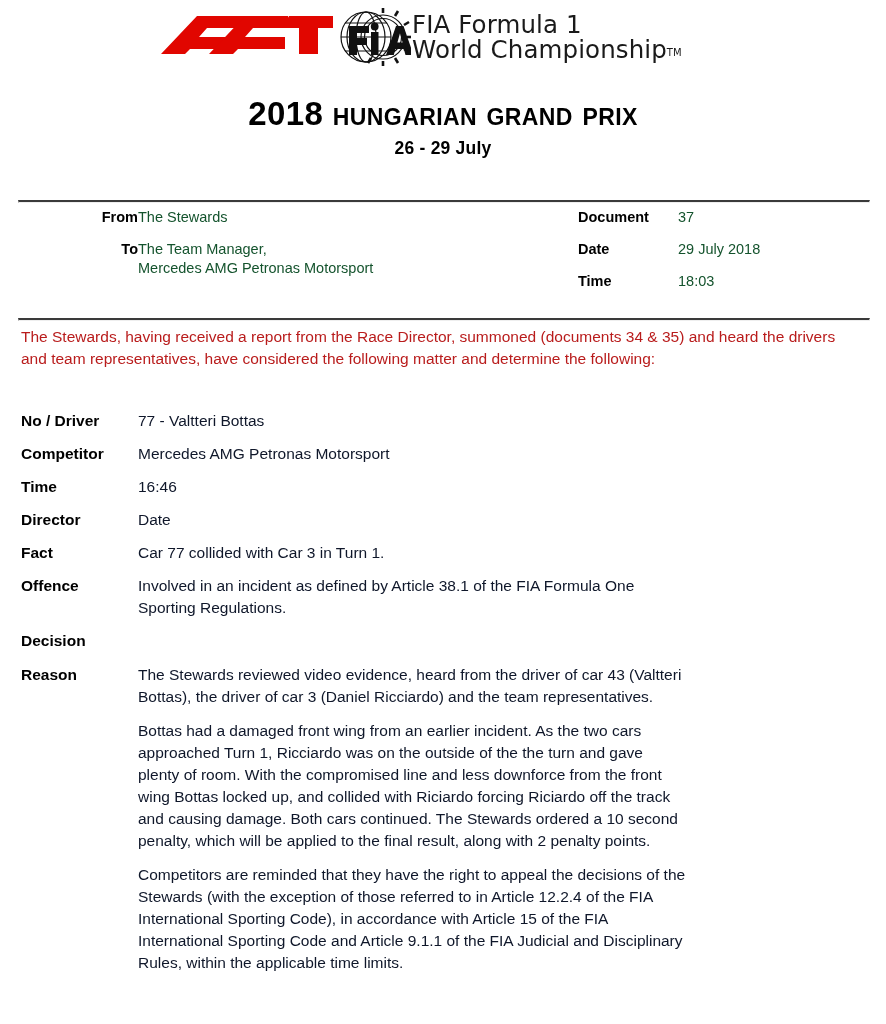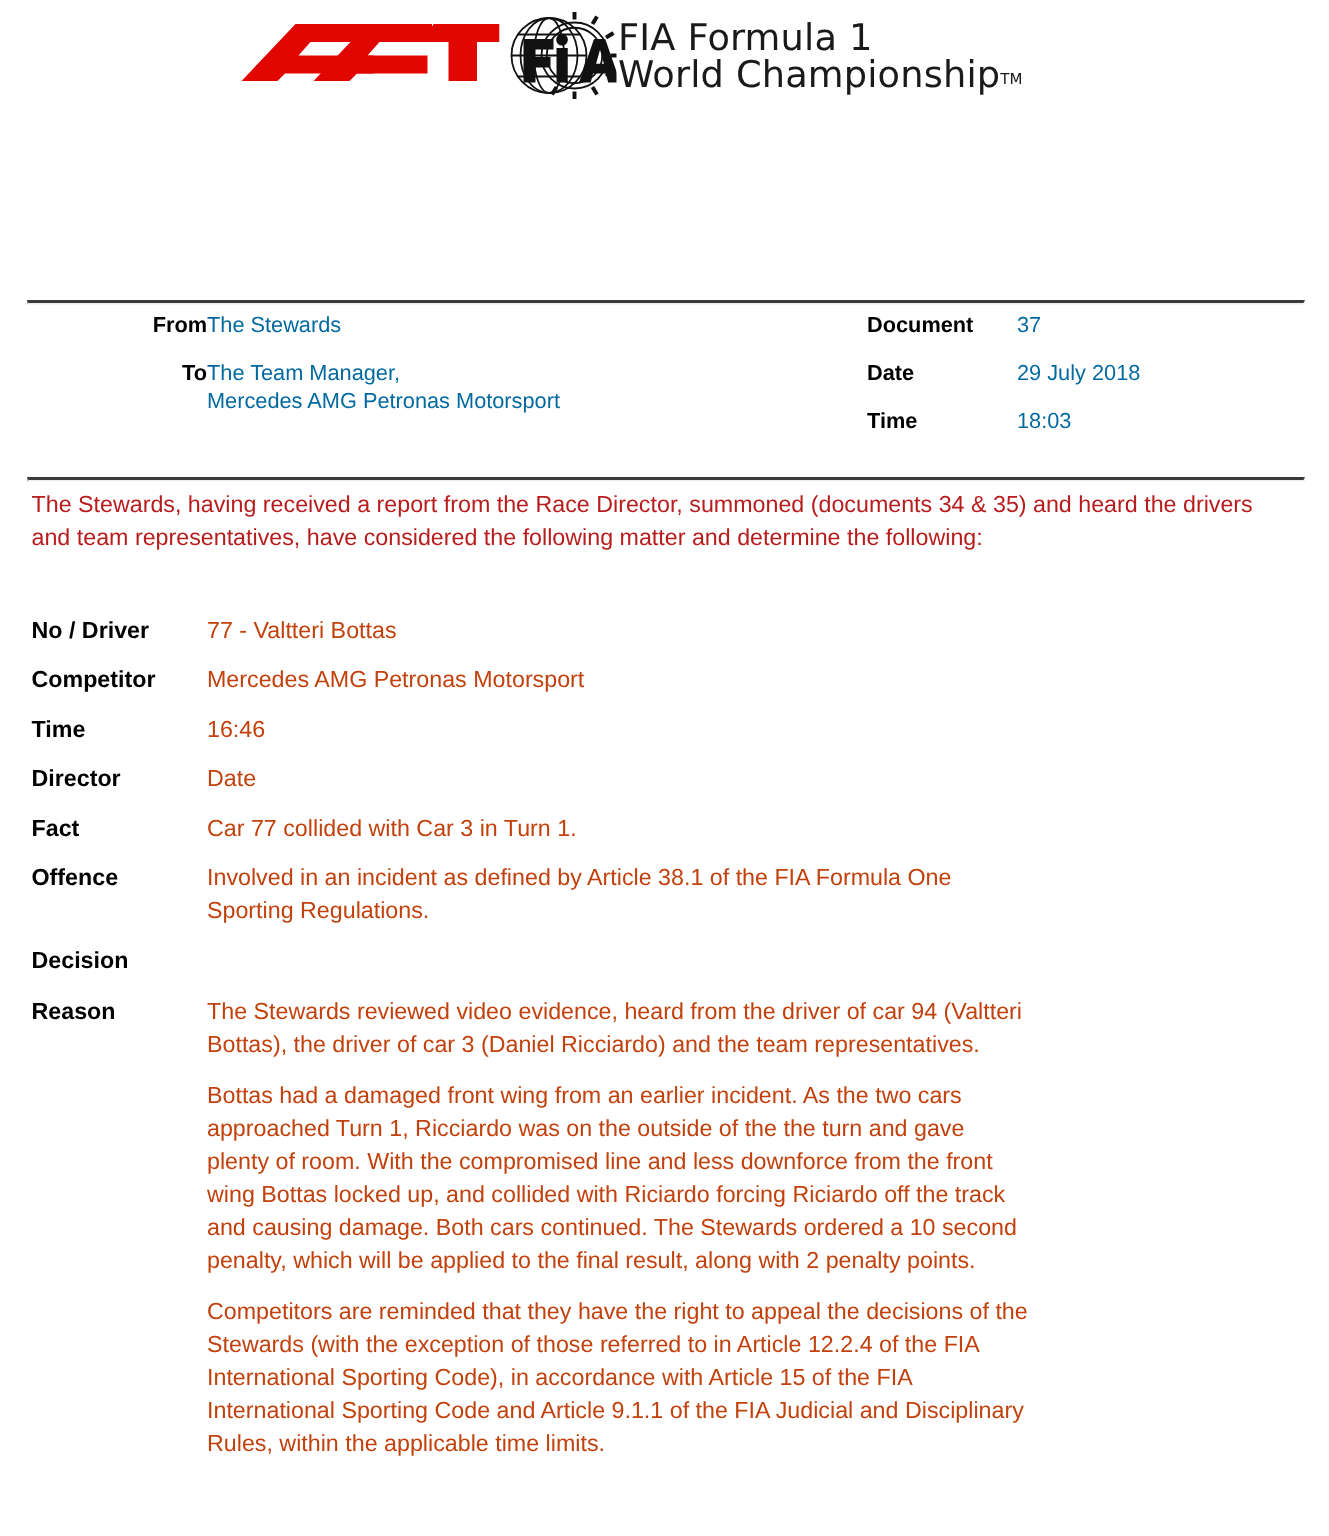--- a/index.html
+++ b/index.html
@@ -137,21 +137,21 @@
     font-weight: bold;
     line-height: 1.25;
     flex: 0 0 auto;
   }
   .meta-left .meta-label { width: 117px; text-align: right; }
   .meta-right .meta-label { width: 100px; }
   .meta-value {
     font-size: 14.5px;
     font-weight: normal;
     line-height: 1.3;
-    color: #0369a1;
+    color: #14532d;
   }
   .meta-value .v-line { display: block; }
 
   
   .intro {
     position: absolute;
     left: 21px;
     top: 326px;
     width: 828px;
     font-size: 15.5px;
@@ -179,21 +179,21 @@
     font-size: 15.5px;
     font-weight: bold;
     line-height: 1.42;
     color: #000000;
   }
   .row-value {
     flex: 1 1 auto;
     padding-right: 36px;
     font-size: 15.5px;
     line-height: 1.42;
-    color: #c2410c;
+    color: #0f172a;
   }
   .row-value p {
     margin: 0 0 0 0;
   }
   .row-value p + p {
     margin-top: 12px;
   }
   .row-compact { margin-bottom: 11px; }
   .row-block { margin-bottom: 12px; }
   .row-block-tight { margin-bottom: 11px; }
@@ -247,20 +247,24 @@
         </g>
       </svg>
 
       <div class="fia-wordmark">
         <span class="wm-line">FIA Formula 1</span>
         <span class="wm-line"><span>World Championship</span><span class="tm">TM</span></span>
       </div>
     </div>
   </div>
 
+  <div class="title-block">
+    <h1 class="gp-title">2018 Hungarian Grand Prix</h1>
+    <div class="gp-dates">26 - 29 July</div>
+  </div>
 
   <hr class="rule rule-top">
 
   <div class="meta">
     <div class="meta-left">
 
       <div class="meta-row">
         <div class="meta-label">From</div>
         <div class="meta-value">
           <span class="v-line">The Stewards</span>
@@ -345,21 +349,21 @@
       </div>
     </div>
 
     <div class="row row-block">
       <div class="row-label">Decision</div>
     </div>
 
     <div class="row">
       <div class="row-label">Reason</div>
       <div class="row-value">
-        <p>The Stewards reviewed video evidence, heard from the driver of car 94 (Valtteri Bottas), the driver of car 3 (Daniel Ricciardo) and the team representatives.</p>
+        <p>The Stewards reviewed video evidence, heard from the driver of car 43 (Valtteri Bottas), the driver of car 3 (Daniel Ricciardo) and the team representatives.</p>
         <p>Bottas had a damaged front wing from an earlier incident. As the two cars approached Turn 1, Ricciardo was on the outside of the the turn and gave plenty of room. With the compromised line and less downforce from the front wing Bottas locked up, and collided with Riciardo forcing Riciardo off the track and causing damage. Both cars continued. The Stewards ordered a 10 second penalty, which will be applied to the final result, along with 2 penalty points.</p>
         <p>Competitors are reminded that they have the right to appeal the decisions of the Stewards (with the exception of those referred to in Article 12.2.4 of the FIA International Sporting Code), in accordance with Article 15 of the FIA International Sporting Code and Article 9.1.1 of the FIA Judicial and Disciplinary Rules, within the applicable time limits.</p>
       </div>
     </div>
 
   </div>
 
 </div>
 
 </body></html>

